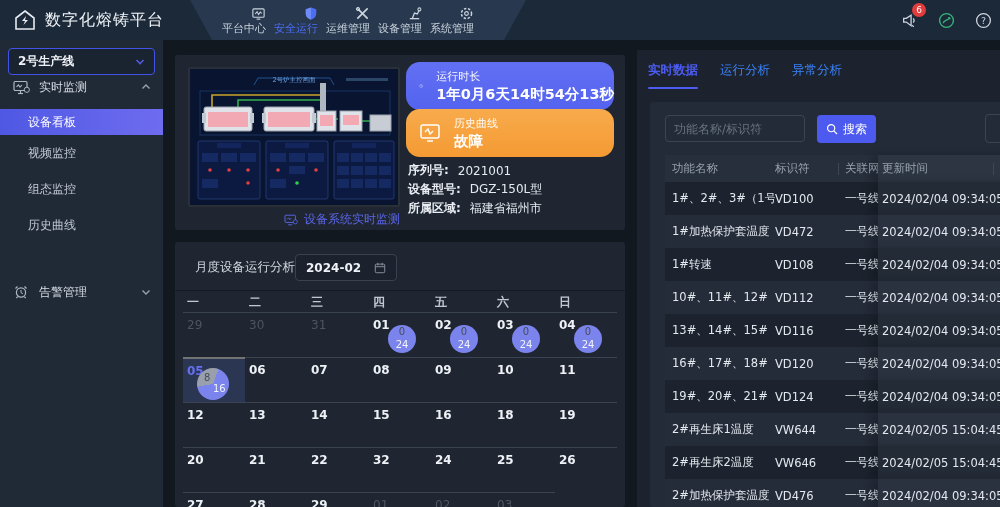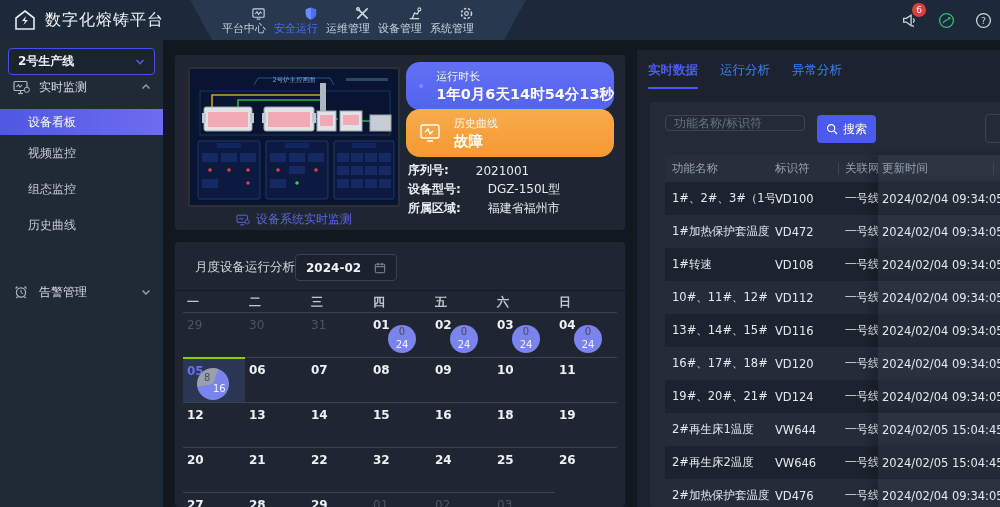--- a/index.html
+++ b/index.html
@@ -36,59 +36,59 @@
   .menu-child{position:absolute;left:0;width:163px;height:30px;display:flex;align-items:center;cursor:pointer}
   .menu-child .mc-lbl{position:absolute;left:28px;font-size:12px;color:#c4cad4}
   .menu-child.active{background:linear-gradient(90deg,#4f58e3,#6e6cf0);height:26px}
   .menu-child.active .mc-lbl{color:#ffffff}
 
   
   .panel{position:absolute;background:#1f2631;border-radius:3px;overflow:hidden}
   .panel-device{left:175px;top:55px;width:450px;height:175px}
   .scada{position:absolute;left:13px;top:12px;width:212px;height:140px;background:#091430;border:2px solid #2a3038;border-radius:2px}
   .scada svg{display:block}
-  .scada-link{position:absolute;left:13px;top:156px;width:212px;display:flex;align-items:center;justify-content:center;gap:6px;
+  .scada-link{position:absolute;left:13px;top:156px;width:212px;display:flex;align-items:center;justify-content:flex-end;gap:6px;
     color:#5b66ea;font-size:12px;cursor:pointer}
   .card{position:absolute;left:231px;width:208px;height:48px;border-radius:14px;display:flex;align-items:center;padding-left:13px;gap:13px;cursor:default}
   .card-runtime{top:7px;background:linear-gradient(180deg,#6170f3,#5463ee)}
   .card-status{top:54px;background:linear-gradient(180deg,#f8ab4c,#f49a33)}
   .card .c-txt{display:flex;flex-direction:column;gap:1px}
   .card .c-lbl{font-size:11px;color:rgba(255,255,255,.95)}
   .card .c-val{font-size:14.5px;font-weight:bold;color:#fff;white-space:nowrap}
-  .info-row{position:absolute;left:233px;height:15px;display:flex;gap:27px;align-items:center}
+  .info-row{position:absolute;left:233px;height:15px;display:flex;gap:9px;align-items:center}
   .info-row .i-lbl{font-size:12px;font-weight:bold;color:#eaeef4;white-space:nowrap}
   .info-row .i-val{font-size:12px;color:#e5e9f0;white-space:nowrap}
 
   .panel-calendar{left:175px;top:242px;width:450px;height:265px}
   .cal-title{position:absolute;left:20px;top:17px;font-size:12.5px;color:#d2d8e0}
   .month-picker{position:absolute;left:120px;top:12px;width:102px;height:27px;border:1px solid #3a4250;border-radius:4px;
     background:#1b222d;display:flex;align-items:center;justify-content:space-between;padding:0 10px;cursor:pointer}
   .month-picker .mp-val{font-size:12px;font-weight:bold;color:#eef1f6}
   .cal-divider{position:absolute;left:0;top:48px;width:450px;height:1px;background:#151b24}
   .weekday-row{position:absolute;left:8px;top:52px;width:434px;display:grid;grid-template-columns:repeat(7,62px)}
   .weekday{font-size:12px;font-weight:bold;color:#c2c8d2;padding-left:4px;height:18px}
   .cal-grid{position:absolute;left:8px;top:70px;width:434px;display:grid;grid-template-columns:repeat(7,62px);grid-auto-rows:45px}
   .cal-cell{position:relative;border-top:1px solid #3a4350;cursor:pointer}
-  .cal-cell.sel{background:#2b3653;border-top:2px solid #84cc16}
+  .cal-cell.sel{background:#2b3653;border-top:2px solid #737373}
   .cal-num{position:absolute;left:4px;top:5px;font-size:12px;font-weight:bold;color:#eef1f6}
   .cal-num.muted{color:#4d5560;font-weight:normal}
   .cal-cell.sel .cal-num{color:#6570f2}
   .pie{position:absolute;border-radius:50%}
   .pie span{position:absolute;line-height:10px}
   .pv-stop{font-size:10px;color:#464c59}
   .pv-run{font-size:10px;color:#f2f4f8}
 
   
   .right-panel{position:absolute;left:637px;top:50px;width:363px;height:457px;background:#1c232e;overflow:hidden}
   .tabs{position:absolute;left:11px;top:12px;display:flex;gap:22px}
   .tab{font-size:12.5px;color:#3b82f6;padding-bottom:10px;position:relative;cursor:pointer;white-space:nowrap}
   .tab.active{color:#4c5bf1;font-weight:bold}
   .tab.active::after{content:"";position:absolute;left:0;right:0;bottom:0;height:2px;background:#4c5bf1;border-radius:1px}
   .inner-card{position:absolute;left:13px;top:52px;width:372px;height:405px;background:#232b38;border-radius:3px}
-  .search-input{position:absolute;left:15px;top:13px;width:140px;height:16px;border:1px solid #3b4450;border-radius:4px;
+  .search-input{position:absolute;left:15px;top:13px;width:140px;height:27px;border:1px solid #3b4450;border-radius:4px;
     background:transparent;color:#dfe3ea;font-size:12px;padding:0 8px;outline:none;font-family:inherit}
   .search-input::placeholder{color:#69727f}
   .search-btn{position:absolute;left:167px;top:13px;width:59px;height:28px;background:#4c5af0;border:none;border-radius:4px;
     color:#fff;font-size:12px;display:flex;align-items:center;justify-content:center;gap:5px;cursor:pointer;font-family:inherit}
   .partial-input{position:absolute;left:335px;top:12px;width:45px;height:29px;border:1px solid #3b4450;border-radius:4px;background:transparent}
   .d-table{position:absolute;left:15px;top:53px;width:345px}
   .t-row{position:relative;display:flex;height:33px;align-items:center;font-size:11.5px;color:#e4e8ef}
   .t-head{height:27px;background:#272f3c;color:#97a0ae;font-size:11.5px}
   .t-c1{width:110px;padding-left:7px;white-space:nowrap;overflow:hidden}
   .t-c2{width:70px;white-space:nowrap}

